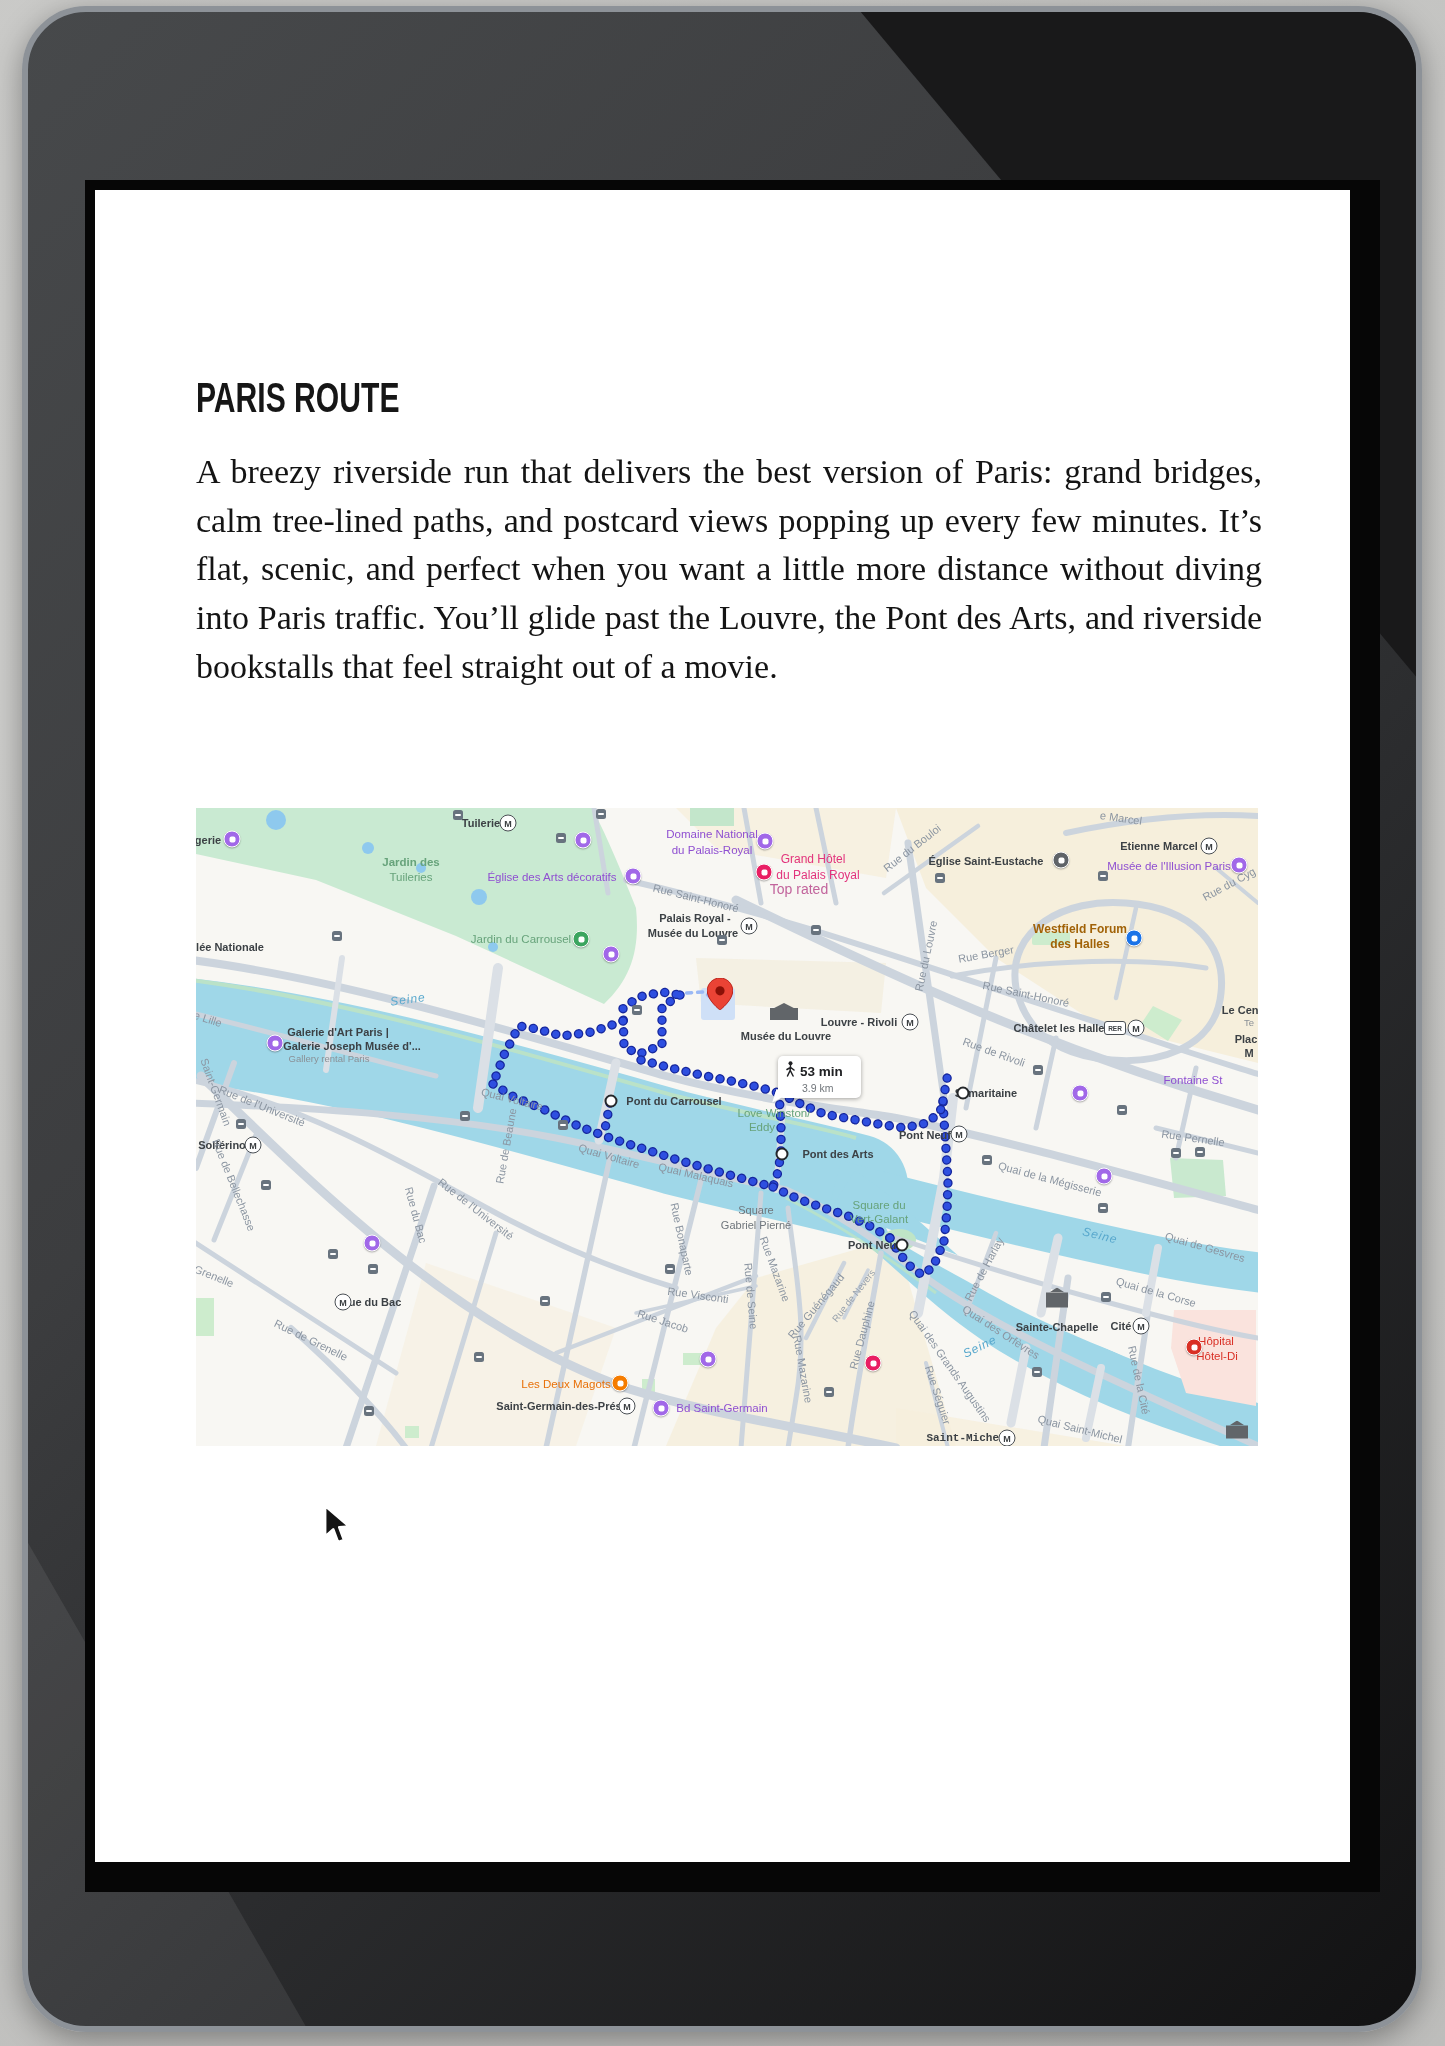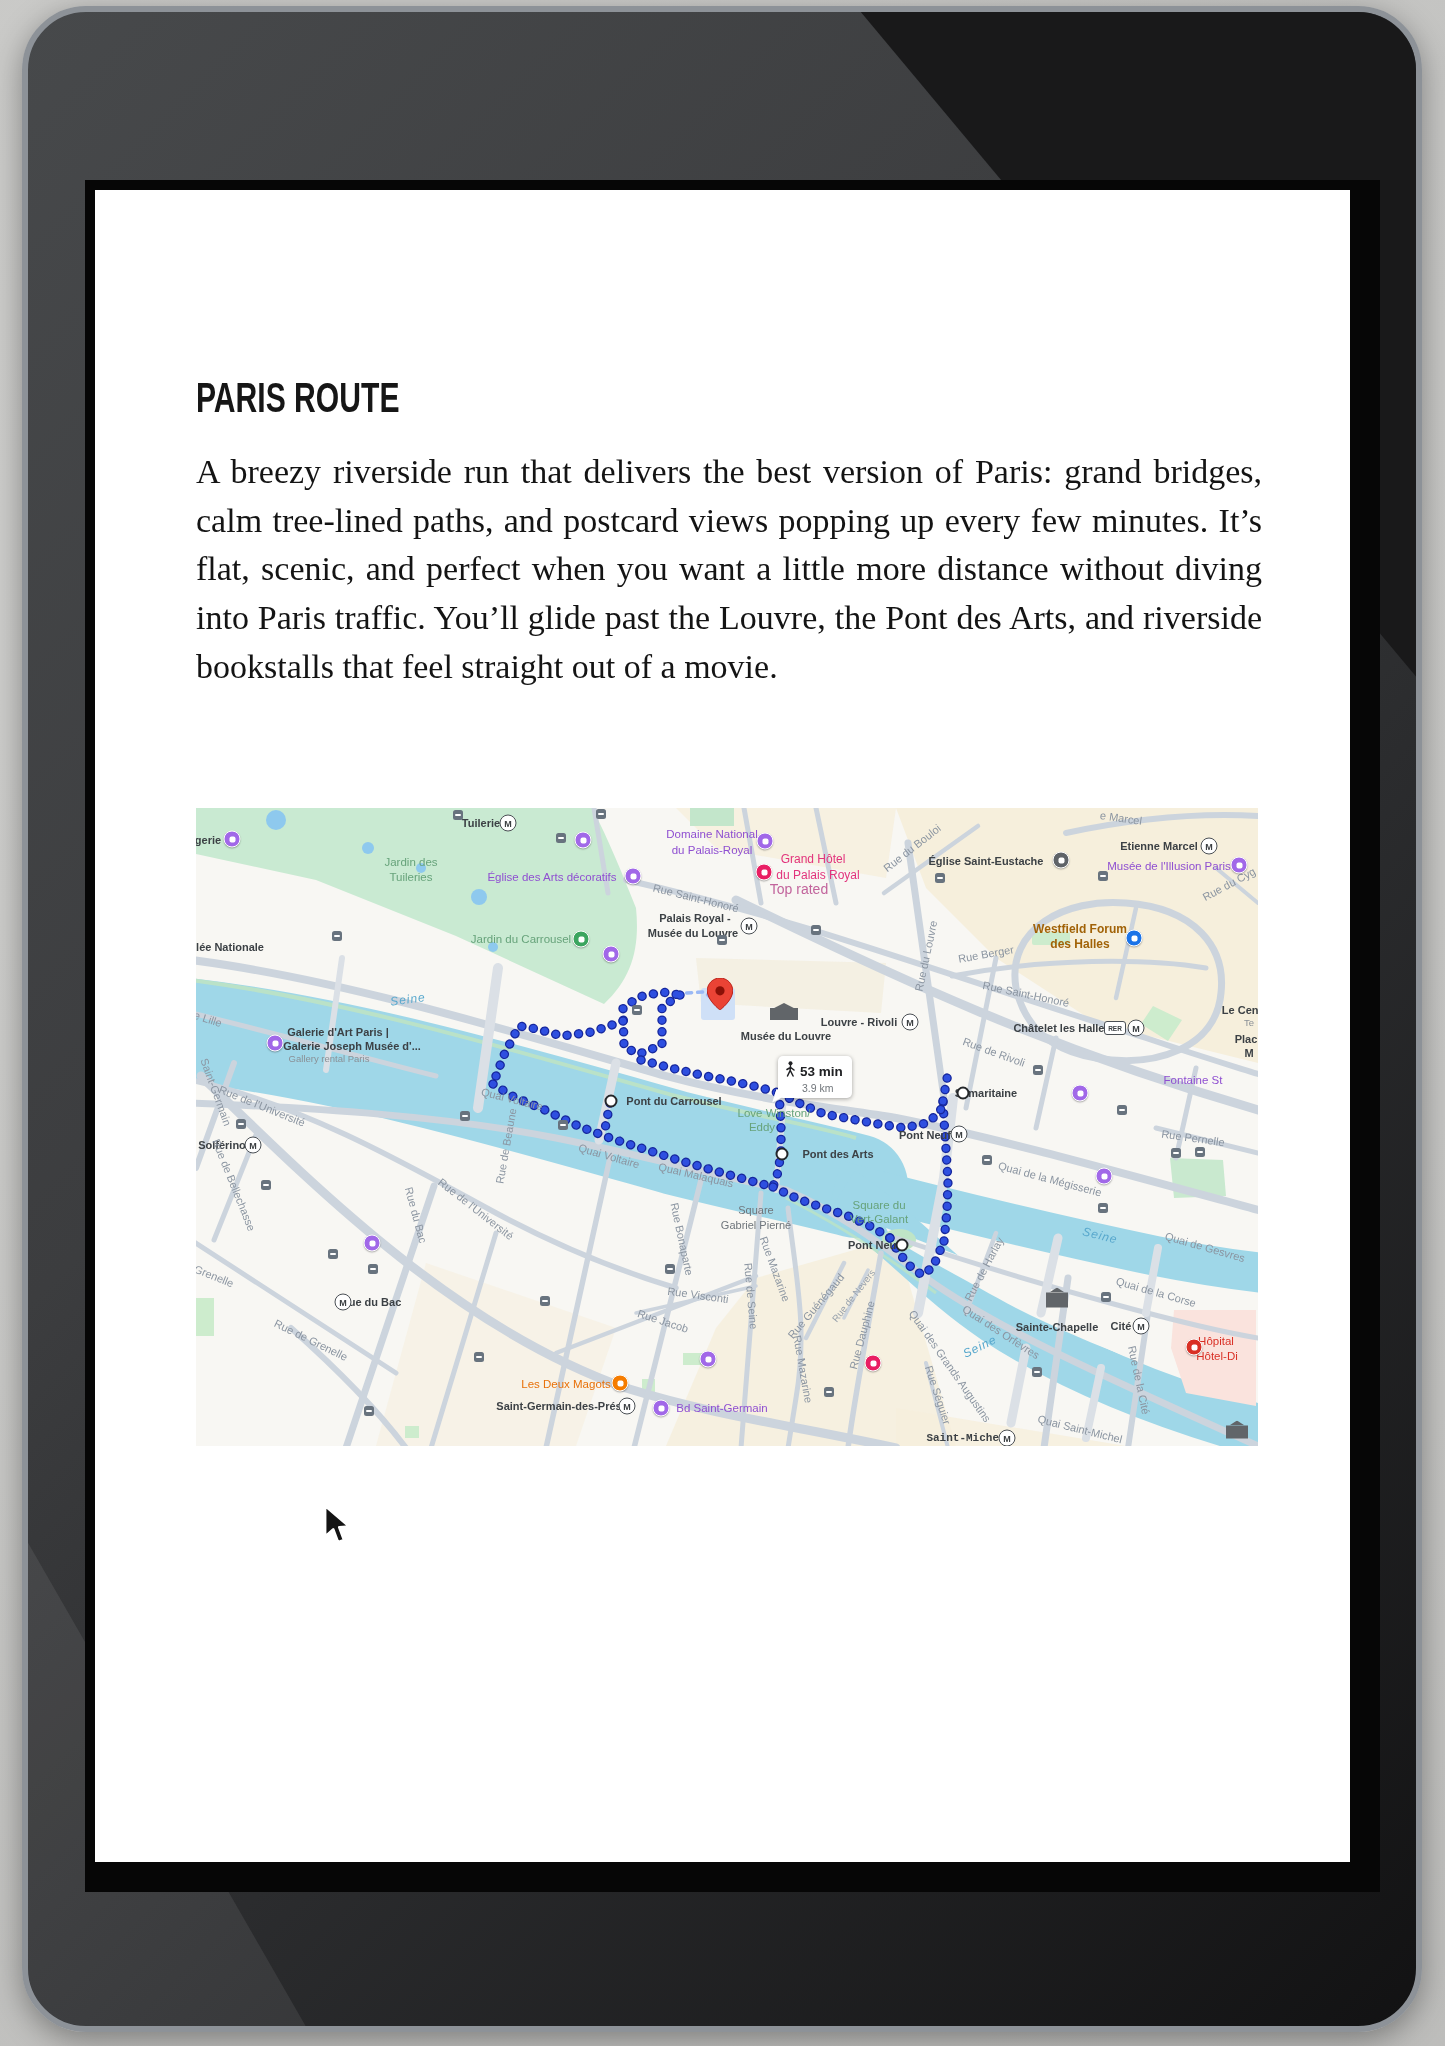--- a/index.html
+++ b/index.html
@@ -77,21 +77,21 @@
   .poi{
     position:absolute;width:15px;height:15px;border-radius:50%;
     border:1.5px solid #fff;transform:translate(-50%,-50%);box-shadow:0 1px 1.5px rgba(0,0,0,.3);
   }
   .poi::after{content:"";position:absolute;left:4.5px;top:4.5px;width:6px;height:6px;border-radius:2px;background:#fff;}
   .bldg{position:absolute;background:#616569;transform:translate(-50%,-50%);}
   .bldg::before{content:"";position:absolute;left:15%;top:-5px;width:70%;height:5px;background:#616569;
     clip-path:polygon(0 100%,50% 0,100% 100%);}
   .walk-badge{
     position:absolute;left:582px;top:248px;background:#fff;border-radius:5px;
-    box-shadow:0 1px 4px rgba(0,0,0,.35);padding:5px 9px 4px 7px;
+    box-shadow:0 1px 4px rgba(0,0,0,.35);padding:5px 18px 4px 7px;
   }
   .walk-badge::after{content:"";position:absolute;left:-4px;bottom:-7px;
     border:7px solid transparent;border-top-color:#fff;border-left-color:#fff;transform:rotate(18deg);}
   .wb-row{display:flex;align-items:center;gap:4px;}
   .wb-time{font-size:13.5px;font-weight:bold;color:#202124;}
   .wb-dist{font-size:10.5px;color:#70757a;margin:1px 0 0 17px;}
   .pin{position:absolute;left:511px;top:170px;}
   .cursor{position:absolute;left:226px;top:1314px;}
 </style>
 </head>
@@ -230,21 +230,21 @@
               <polyline points="583,285 605,296 628,306 655,311 682,316 708,320 731,315 744,304 747,293" style="fill:none;stroke:#16279d;stroke-width:9.4;stroke-linecap:round;stroke-linejoin:round;stroke-dasharray:0.1 11.5"></polyline>
               <polyline points="583,285 605,296 628,306 655,311 682,316 708,320 731,315 744,304 747,293" style="fill:none;stroke:#2e4fe0;stroke-width:6.8;stroke-linecap:round;stroke-linejoin:round;stroke-dasharray:0.1 11.5"></polyline>
               <polyline points="747,293 750,276 753,260" style="fill:none;stroke:#16279d;stroke-width:9.4;stroke-linecap:round;stroke-linejoin:round;stroke-dasharray:0.1 11.5"></polyline>
               <polyline points="747,293 750,276 753,260" style="fill:none;stroke:#2e4fe0;stroke-width:6.8;stroke-linecap:round;stroke-linejoin:round;stroke-dasharray:0.1 11.5"></polyline>
             </g>
         </svg>
 
         <div class="overlay" id="map-overlay">
             <div class="lbl mt" style="left: 288px; top: 15px; transform: translate(-50%, -50%);">Tuileries</div>
             <div class="lbl mt" style="left: 12px; top: 32px; transform: translate(-50%, -50%);">gerie</div>
-            <div class="lbl grn" style="left: 215px; top: 54px; transform: translate(-50%, -50%);">Jardin des</div>
+            <div class="lbl grn" style="left: 215px; top: 54px; transform: translate(-50%, -50%); font-weight: bold;">Jardin des</div>
             <div class="lbl grn" style="left: 215px; top: 69px; transform: translate(-50%, -50%);">Tuileries</div>
             <div class="lbl pu" style="left: 356px; top: 69px; transform: translate(-50%, -50%);">Église des Arts décoratifs</div>
             <div class="lbl pu" style="left: 516px; top: 26px; transform: translate(-50%, -50%);">Domaine National</div>
             <div class="lbl pu" style="left: 516px; top: 42px; transform: translate(-50%, -50%);">du Palais-Royal</div>
             <div class="lbl st" style="left: 500px; top: 90px; transform: translate(-50%, -50%) rotate(14deg);">Rue Saint-Honoré</div>
             <div class="lbl mt" style="left: 499px; top: 110px; transform: translate(-50%, -50%);">Palais Royal -</div>
             <div class="lbl mt" style="left: 497px; top: 125px; transform: translate(-50%, -50%);">Musée du Louvre</div>
             <div class="lbl pk" style="left: 617px; top: 52px; transform: translate(-50%, -50%);">Grand Hôtel</div>
             <div class="lbl pk" style="left: 622px; top: 68px; transform: translate(-50%, -50%);">du Palais Royal</div>
             <div class="lbl pks" style="left: 603px; top: 82px; transform: translate(-50%, -50%);">Top rated</div>

